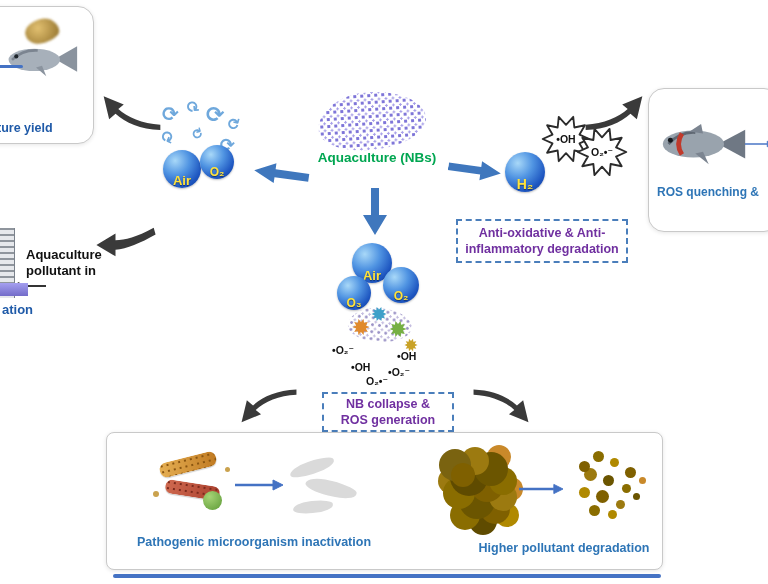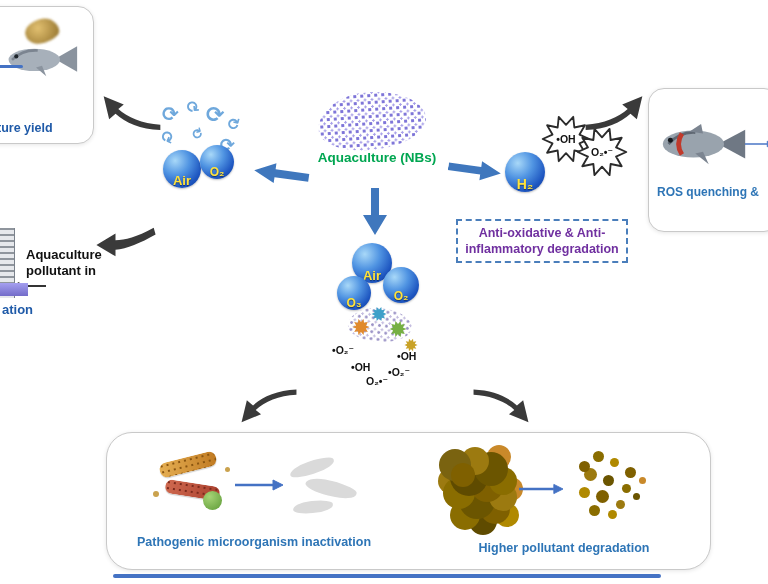--- a/index.html
+++ b/index.html
@@ -202,29 +202,33 @@
   <svg class="mini-burst" style="left:404px;top:338px;width:14px;height:14px;fill:#c9a227">
       <use href="#starburst"></use>
     </svg>
 
   <span class="ros-label" style="left:332px;top:344px">•O₂⁻</span>
   <span class="ros-label" style="left:351px;top:361px">•OH</span>
   <span class="ros-label" style="left:366px;top:375px">O₂•⁻</span>
   <span class="ros-label" style="left:397px;top:350px">•OH</span>
   <span class="ros-label" style="left:388px;top:366px">•O₂⁻</span>
 
+  <div class="callout" style="left:322px;top:392px;width:132px;height:40px">
+    <span>NB collapse &amp;</span>
+    <span>ROS generation</span>
+  </div>
 
   <svg class="black-arrow" style="position:absolute;left:238px;top:386px;width:62px;height:46px;transform:scaleY(-1)">
       <use href="#black-arrow"></use>
     </svg>
   <svg class="black-arrow" style="position:absolute;left:470px;top:386px;width:62px;height:46px;transform:scale(-1,-1)">
       <use href="#black-arrow"></use>
     </svg>
 
-  <div class="panel" style="left:106px;top:432px;width:605px;height:138px;border-radius:26px">
+  <div class="panel" style="left:106px;top:432px;width:557px;height:138px;border-radius:8px">
 
     <div class="rod orange" style="left:52px;top:24px;width:58px;height:15px;transform:rotate(-14deg)"></div>
     <div class="rod red" style="left:58px;top:50px;width:55px;height:14px;transform:rotate(9deg)"></div>
     <div class="coccus" style="left:96px;top:58px;width:19px;height:19px"></div>
     <div class="dot-tan" style="left:46px;top:58px;width:6px;height:6px"></div>
     <div class="dot-tan" style="left:118px;top:34px;width:5px;height:5px"></div>
     <svg class="thin-blue" style="position:absolute;left:128px;top:46px;width:48px;height:12px">
         <use href="#thin-arrow"></use>
       </svg>
 

